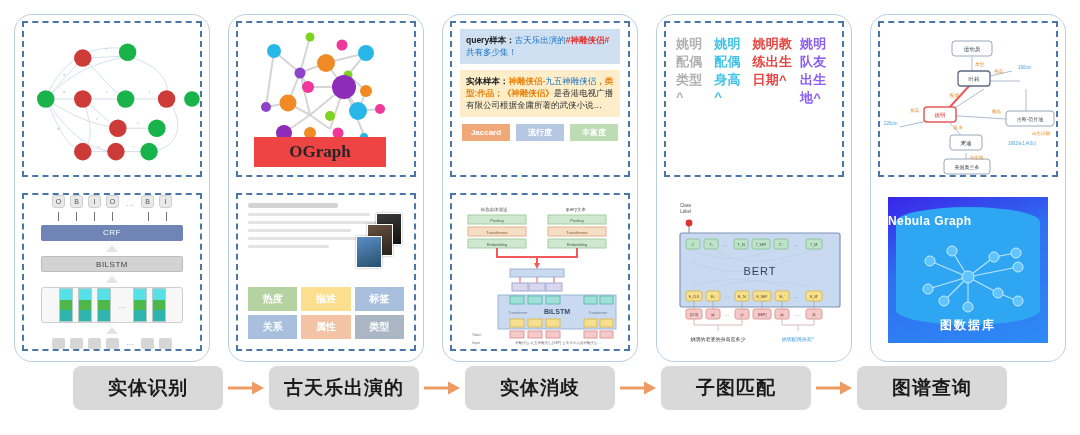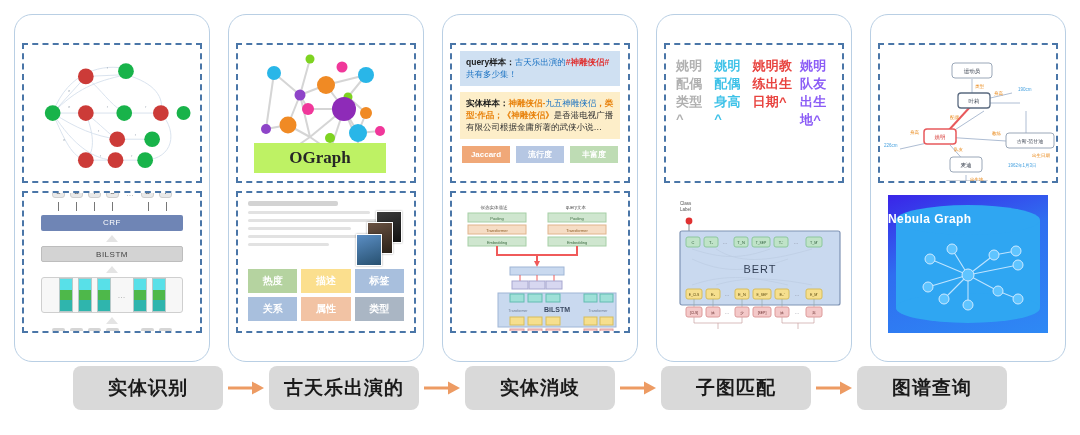--- a/index.html
+++ b/index.html
@@ -20,22 +20,22 @@
   .panel {
     width: 196px;
     height: 348px;
     margin: 0 9px;
     border: 1.6px solid #b9cfe4;
     border-radius: 18px;
     background: #ffffff;
     display: flex;
     flex-direction: column;
     align-items: center;
-    padding: 28px 8px;
-    gap: 8px;
+    padding: 6px 8px;
+    gap: 16px;
     position: relative;
   }
   .panel:first-child { margin-left: 14px; }
   .panel:last-child  { margin-right: 14px; }
 
   .dashbox {
     border: 2.5px dashed #4a76a8;
     background: #fff;
     width: 180px;
     position: relative;
@@ -85,21 +85,21 @@
   .emb-col i:nth-child(1){ background:#58e0e8; }
   .emb-col i:nth-child(2){ background:#4eb84a; }
   .emb-col i:nth-child(3){ background:#2fb5ad; }
   .in-row { display:flex; gap:5px; }
   .in-cell { width:13px; height:11px; background:#d6d6d6; border-radius:2px; }
 
   
   .ograph-wrap { width:100%; height:100%; position:relative; }
   .ograph-label {
     position: absolute; left: 16px; bottom: 8px;
-    width: 132px; height: 30px; background: #bef264;
+    width: 132px; height: 30px; background: #ef4444;
     display:flex; align-items:center; justify-content:center;
     font-family: "Liberation Serif", "DejaVu Serif", serif;
     font-weight: 700; font-size: 17px; color: #262626;
   }
   .doc-area { width:100%; height:100%; position:relative; padding:8px 10px; }
   .doc-line { height:3px; background:#e2e2e2; margin-bottom:5px; border-radius:2px; }
   .thumb-stack { position:absolute; right:12px; top:18px; }
   .thumb {
     position:absolute; width:26px; height:32px; border:1.5px solid #fff;
     box-shadow: 0 0 2px rgba(0,0,0,.35);
@@ -659,20 +659,21 @@
               <circle cx="88" cy="16" r="5"></circle>
                 <circle cx="112" cy="26" r="5"></circle>
               <circle cx="22" cy="48" r="5"></circle>
                 <circle cx="38" cy="60" r="5"></circle>
               <circle cx="62" cy="66" r="5"></circle>
                 <circle cx="92" cy="52" r="5"></circle>
               <circle cx="112" cy="60" r="5"></circle>
                 <circle cx="110" cy="12" r="5"></circle>
             </g>
           </svg>
+          <div class="neb-sub">图数据库</div>
         </div>
       </div>
     </div>
 
   </div>
 
   <div class="pipeline">
     <div class="pipe-box">实体识别</div>
     <div class="pipe-arrow">
       <svg width="36" height="18" viewBox="0 0 36 18">

